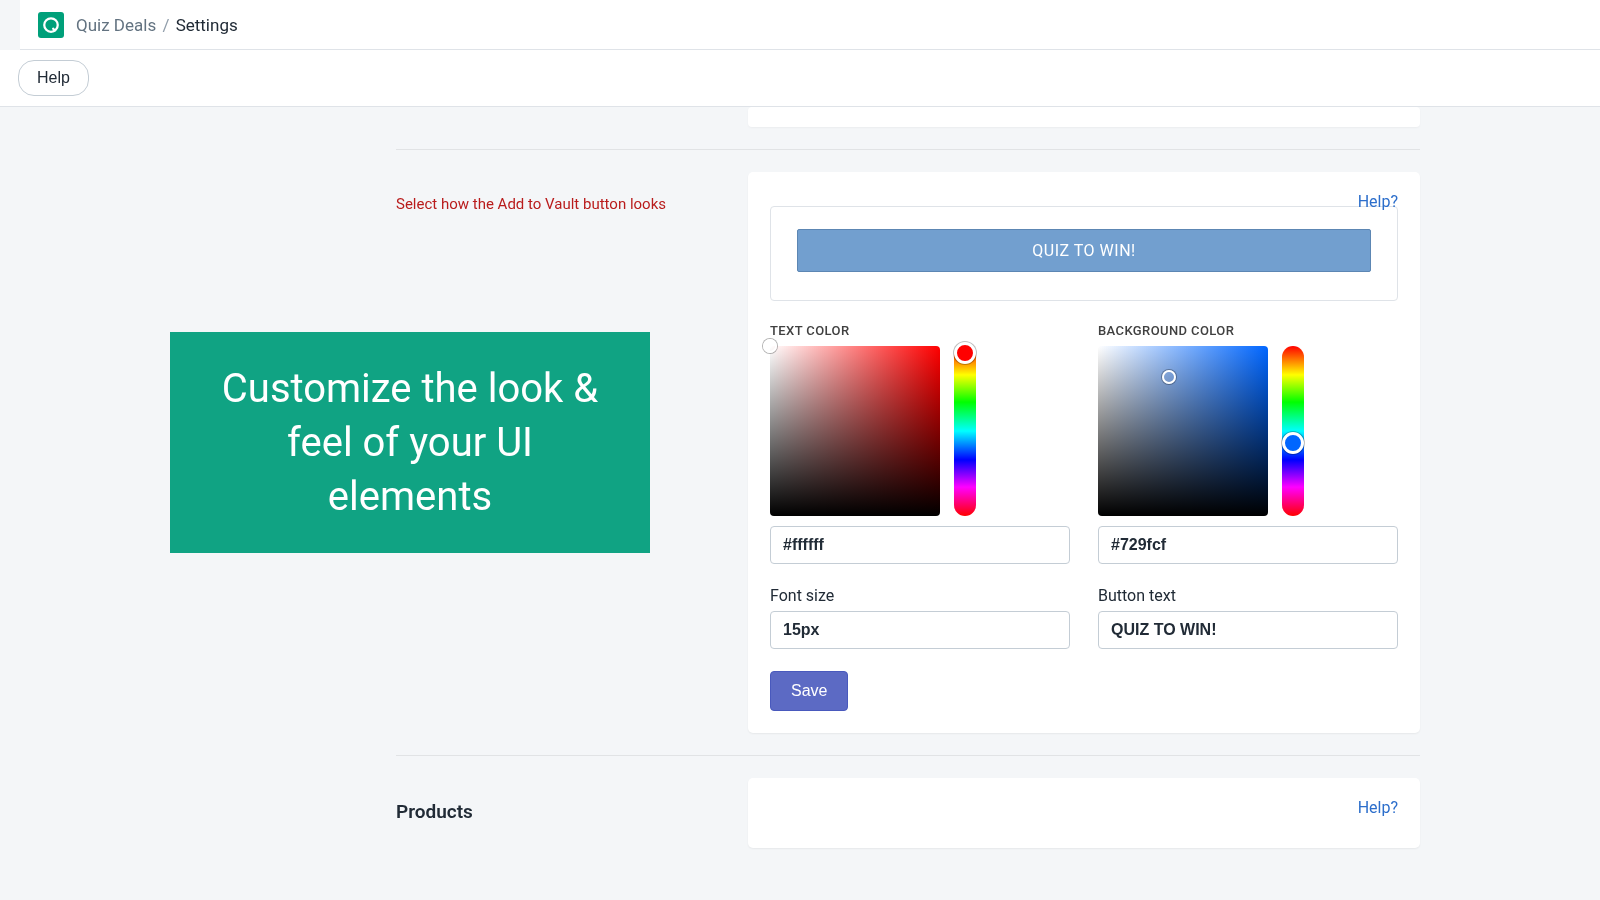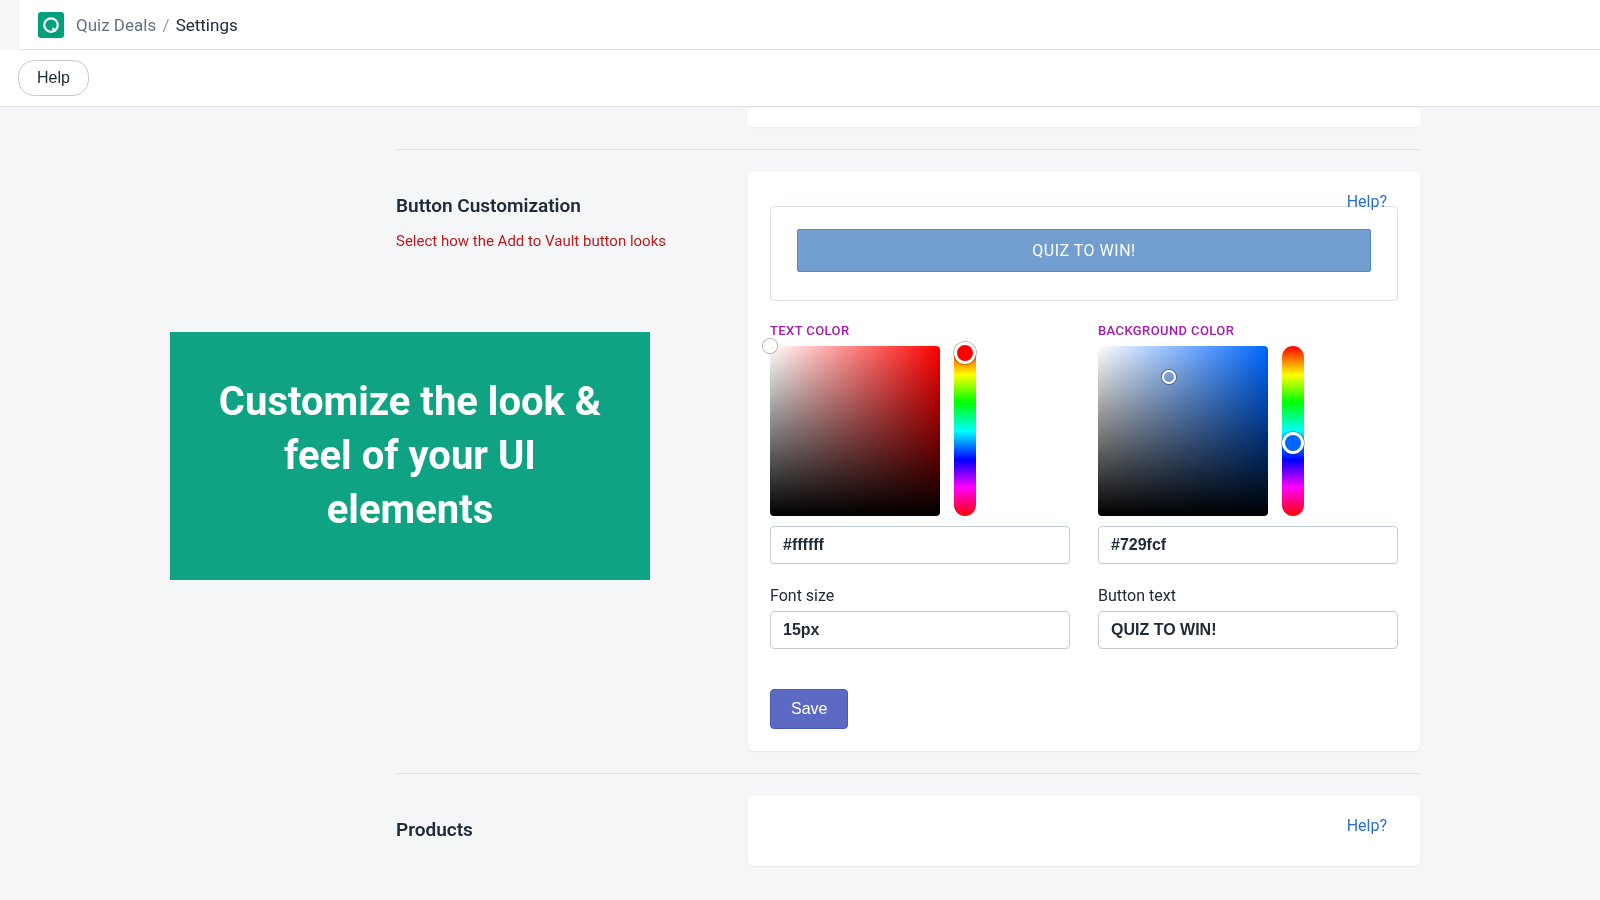--- a/index.html
+++ b/index.html
@@ -97,21 +97,21 @@
     background: #fff;
     border-radius: 5px;
     box-shadow: 0 1px 2px rgba(0,0,0,0.06);
     padding: 22px;
     flex: 1;
     position: relative;
   }
   .card-help-link {
     position: absolute;
     top: 20px;
-    right: 33px;
+    right: 22px;
     color: #2c6ecb;
     font-size: 16px;
     text-decoration: none;
     cursor: pointer;
   }
   .preview-box {
     border: 1px solid #dfe3e8;
     border-radius: 4px;
     padding: 22px 26px 28px;
     margin-top: 12px;
@@ -135,21 +135,21 @@
   }
   .color-row {
     display: flex;
     gap: 28px;
     margin-bottom: 22px;
   }
   .color-group { flex: 1; }
   .small-label {
     font-size: 13px;
     letter-spacing: 0.4px;
-    color: #a21caf;
+    color: #404040;
     font-weight: 500;
     margin-bottom: 8px;
     text-transform: uppercase;
   }
   .picker-row { display: flex; gap: 14px; align-items: flex-start; margin-bottom: 10px; }
   .sat-val {
     width: 170px;
     height: 170px;
     border-radius: 4px;
     position: relative;
@@ -186,21 +186,21 @@
   .text-input {
     width: 100%;
     padding: 9px 12px;
     font-size: 16px;
     border: 1px solid #c4cdd5;
     border-radius: 4px;
     color: #212b36;
     background: #fff;
     font-weight: bold;
   }
-  .input-row { display: flex; gap: 28px; margin-bottom: 40px; }
+  .input-row { display: flex; gap: 28px; margin-bottom: 22px; }
   .input-group { flex: 1; }
   .field-label {
     font-size: 16px;
     color: #212b36;
     margin-bottom: 6px;
     display: block;
   }
   .save-btn {
     background: #5c6ac4;
     color: #fff;
@@ -208,29 +208,29 @@
     padding: 10px 20px;
     border-radius: 4px;
     font-size: 16px;
     cursor: pointer;
   }
   .callout {
     position: absolute;
     left: 170px;
     top: 225px;
     width: 480px;
-    height: 248px;
+    height: 221px;
     background: #10a383;
     color: #fff;
     display: flex;
     align-items: center;
     justify-content: center;
     text-align: center;
     font-size: 40px;
-    font-weight: 700;
+    font-weight: 400;
     line-height: 1.35;
     padding: 30px 36px;
   }
 </style>
 </head>
 <body>
 
 <div class="topbar">
   <div class="app-logo">
     <svg viewBox="0 0 24 24">
@@ -251,21 +251,20 @@
 
 <div class="page">
 
   <div class="content-col">
 
     <div class="prev-card"></div>
     <hr class="section-divider">
 
     <div class="section-row">
       <div class="section-left">
-        <div class="section-title">Button Customization</div>
         <div class="section-desc">Select how the Add to Vault button looks</div>
       </div>
 
       <div class="section-card">
         <a class="card-help-link">Help?</a>
 
         <div class="preview-box">
           <div class="preview-button">QUIZ TO WIN!</div>
         </div>
 

